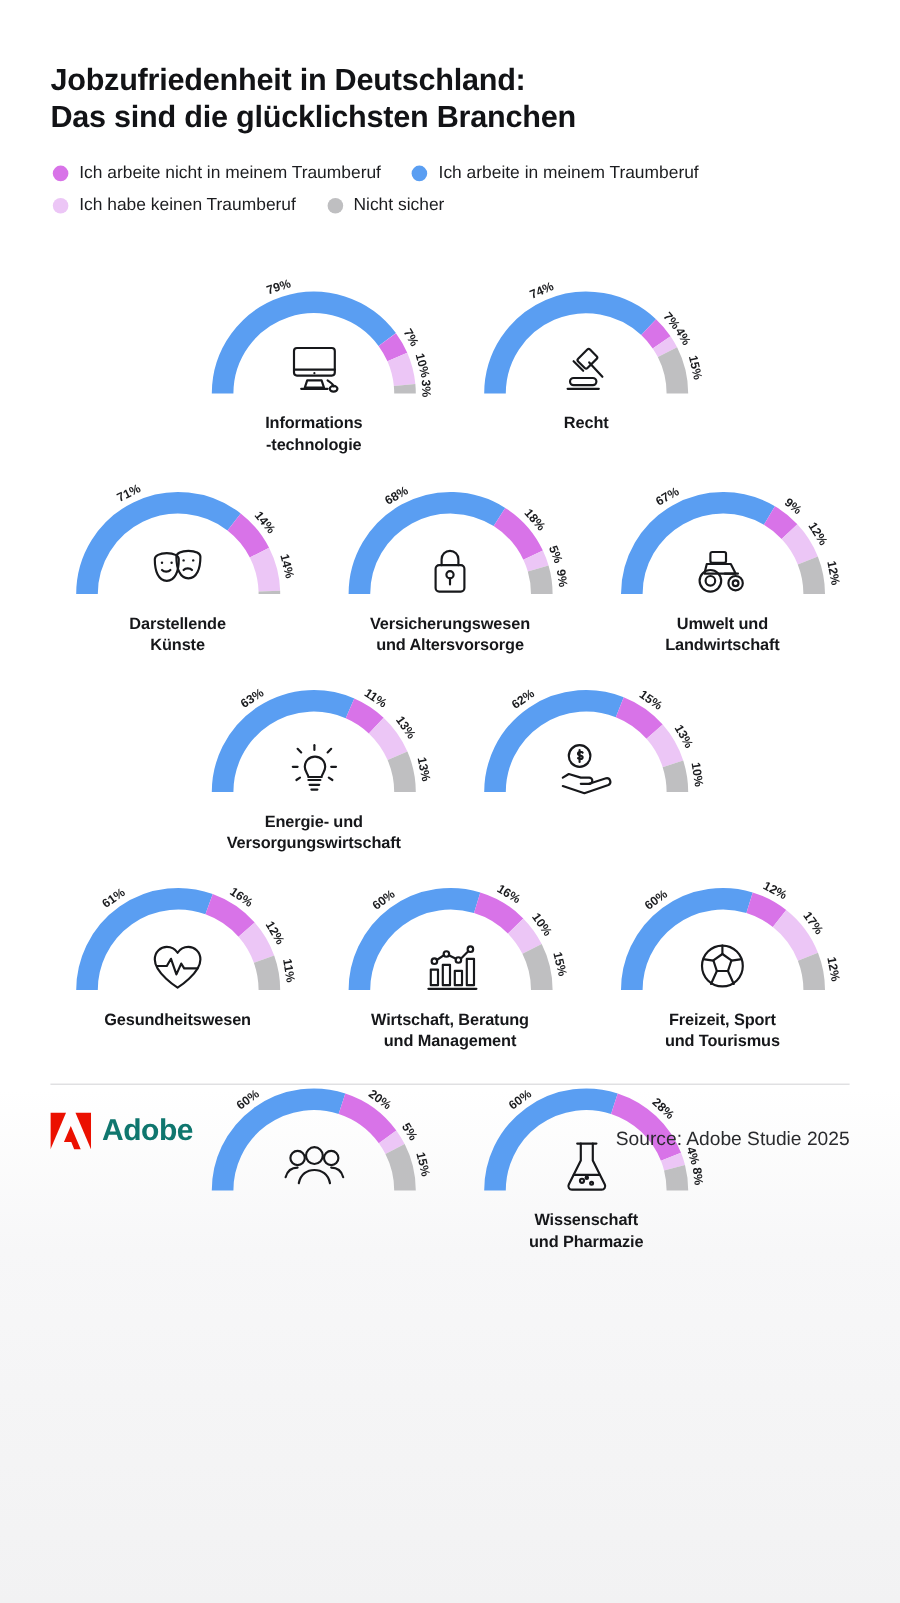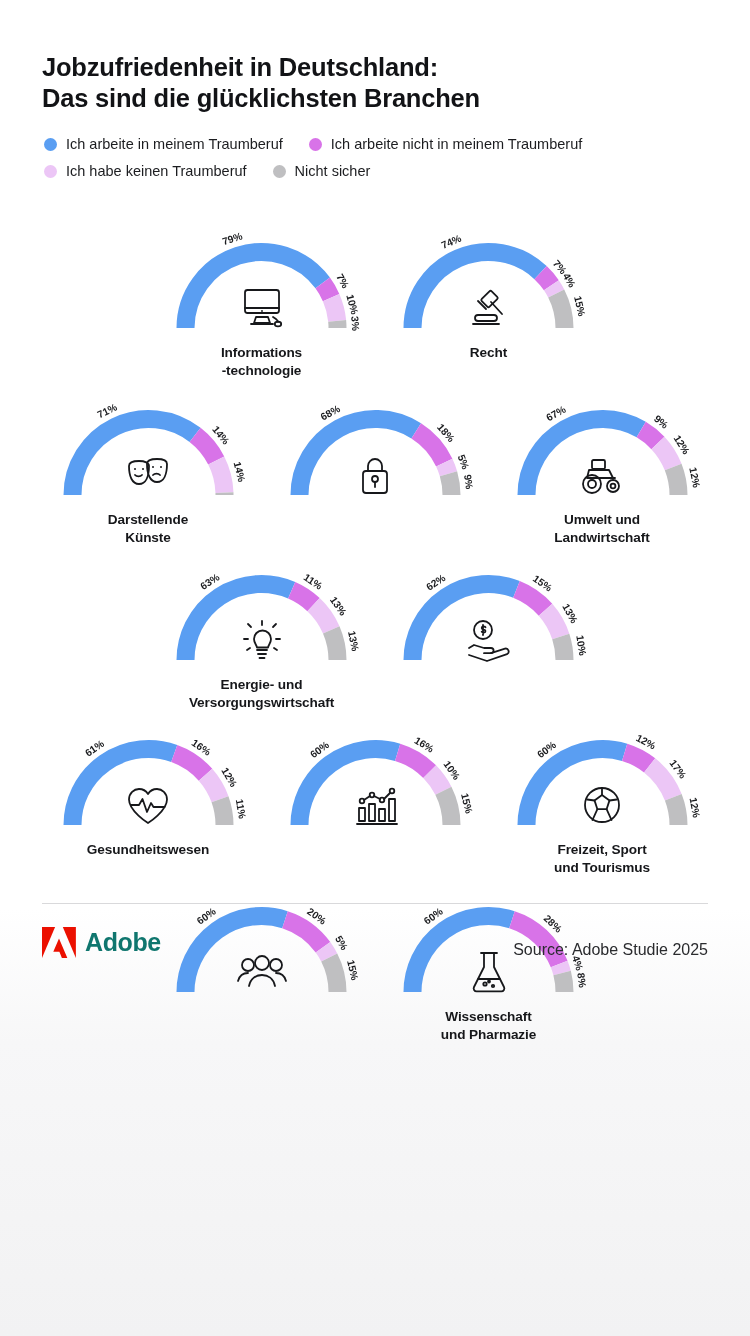--- a/index.html
+++ b/index.html
@@ -66,26 +66,26 @@
 <body>
 
 <div class="page">
 
   <div class="header">
     <h1 class="title">Jobzufriedenheit in Deutschland:
 Das sind die glücklichsten Branchen</h1>
 
     <div class="legend" id="legend">
         <div class="legend-item">
+          <span class="legend-dot" style="background: rgb(216, 115, 232);"></span>
+          <span class="legend-label">Ich arbeite nicht in meinem Traumberuf</span>
+        </div>
+        <div class="legend-item">
           <span class="legend-dot" style="background: rgb(90, 158, 242);"></span>
           <span class="legend-label">Ich arbeite in meinem Traumberuf</span>
-        </div>
-        <div class="legend-item">
-          <span class="legend-dot" style="background: rgb(216, 115, 232);"></span>
-          <span class="legend-label">Ich arbeite nicht in meinem Traumberuf</span>
         </div>
         <div class="legend-item">
           <span class="legend-dot" style="background: rgb(236, 198, 246);"></span>
           <span class="legend-label">Ich habe keinen Traumberuf</span>
         </div>
         <div class="legend-item">
           <span class="legend-dot" style="background: rgb(191, 191, 193);"></span>
           <span class="legend-label">Nicht sicher</span>
         </div>
       </div>
@@ -187,20 +187,22 @@
             </svg>
             <div class="gauge-icon">
               <svg width="44" height="46" viewBox="0 0 44 46">
                 <rect x="10" y="19" width="24" height="22" rx="3" fill="none" stroke="#17181b" stroke-width="1.8" stroke-linecap="round" stroke-linejoin="round"></rect>
                 <path d="M15 19v-5a7 7 0 0114 0v5" fill="none" stroke="#17181b" stroke-width="1.8" stroke-linecap="round" stroke-linejoin="round"></path>
                 <circle cx="22" cy="27" r="3" fill="none" stroke="#17181b" stroke-width="1.8" stroke-linecap="round" stroke-linejoin="round"></circle>
                 <line x1="22" y1="30" x2="22" y2="35" fill="none" stroke="#17181b" stroke-width="1.8" stroke-linecap="round" stroke-linejoin="round"></line>
               </svg>
             </div>
           </div>
+          <div class="gauge-name">Versicherungswesen
+und Altersvorsorge</div>
         </div>
         <div class="gauge">
           <div class="gauge-wrap">
             <svg width="205" height="112" viewBox="0 0 205 112">
               <path d="M 26.50 96.00 A 76 76 0 0 1 141.19 30.58" stroke="#5a9ef2" stroke-width="18" fill="none"></path>
               <path d="M 141.19 30.58 A 76 76 0 0 1 157.90 43.97" stroke="#d873e8" stroke-width="18" fill="none"></path>
               <path d="M 157.90 43.97 A 76 76 0 0 1 173.16 68.02" stroke="#ecc6f6" stroke-width="18" fill="none"></path>
               <path d="M 173.16 68.02 A 76 76 0 0 1 178.50 96.00" stroke="#bfbfc1" stroke-width="18" fill="none"></path>
               <text class="pct" x="56.4" y="15.2" text-anchor="middle" dominant-baseline="middle" transform="rotate(-29.7 56.4 15.2)">67%</text>
               <text class="pct" x="160.6" y="23.4" text-anchor="middle" dominant-baseline="middle" transform="rotate(38.7 160.6 23.4)">9%</text>
@@ -320,20 +322,22 @@
                 <rect x="40" y="17" width="6" height="22" fill="none" stroke="#17181b" stroke-width="1.8" stroke-linecap="round" stroke-linejoin="round"></rect>
                 <line x1="8" y1="42" x2="48" y2="42" fill="none" stroke="#17181b" stroke-width="1.8" stroke-linecap="round" stroke-linejoin="round"></line>
                 <circle cx="13" cy="19" r="2.3" fill="none" stroke="#17181b" stroke-width="1.8" stroke-linecap="round" stroke-linejoin="round"></circle>
                 <circle cx="23" cy="13" r="2.3" fill="none" stroke="#17181b" stroke-width="1.8" stroke-linecap="round" stroke-linejoin="round"></circle>
                 <circle cx="33" cy="18" r="2.3" fill="none" stroke="#17181b" stroke-width="1.8" stroke-linecap="round" stroke-linejoin="round"></circle>
                 <circle cx="43" cy="9" r="2.3" fill="none" stroke="#17181b" stroke-width="1.8" stroke-linecap="round" stroke-linejoin="round"></circle>
                 <path d="M15 18l6-4M25 14l6 3M35 17l6-6" fill="none" stroke="#17181b" stroke-width="1.8" stroke-linecap="round" stroke-linejoin="round"></path>
               </svg>
             </div>
           </div>
+          <div class="gauge-name">Wirtschaft, Beratung
+und Management</div>
         </div>
         <div class="gauge">
           <div class="gauge-wrap">
             <svg width="205" height="112" viewBox="0 0 205 112">
               <path d="M 26.50 96.00 A 76 76 0 0 1 124.63 23.29" stroke="#5a9ef2" stroke-width="18" fill="none"></path>
               <path d="M 124.63 23.29 A 76 76 0 0 1 149.62 36.37" stroke="#d873e8" stroke-width="18" fill="none"></path>
               <path d="M 149.62 36.37 A 76 76 0 0 1 173.27 68.29" stroke="#ecc6f6" stroke-width="18" fill="none"></path>
               <path d="M 173.27 68.29 A 76 76 0 0 1 178.50 96.00" stroke="#bfbfc1" stroke-width="18" fill="none"></path>
               <text class="pct" x="47.1" y="21.3" text-anchor="middle" dominant-baseline="middle" transform="rotate(-36.5 47.1 21.3)">60%</text>
               <text class="pct" x="145.6" y="13.6" text-anchor="middle" dominant-baseline="middle" transform="rotate(27.6 145.6 13.6)">12%</text>

